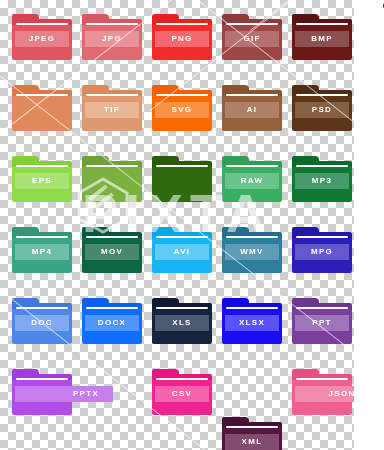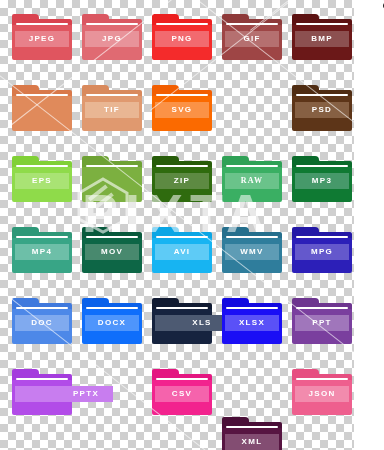--- a/index.html
+++ b/index.html
@@ -190,20 +190,28 @@
         </div>
       </div>
       <div class="folder" style="grid-area: 2 / 2;">
         <div class="fld-tab" style="background: rgb(217, 138, 93);"></div>
         <div class="fld-body" style="background: rgb(224, 153, 111);"></div>
         <div class="fld-stripe"></div>
         <div class="fld-plate" style="background: rgb(233, 182, 147);">
           <span class="fld-label">TIF</span>
         </div>
       </div>
+      <div class="folder" style="grid-area: 2 / 4;">
+        <div class="fld-tab" style="background: rgb(135, 84, 49);"></div>
+        <div class="fld-body" style="background: rgb(150, 96, 60);"></div>
+        <div class="fld-stripe"></div>
+        <div class="fld-plate" style="background: rgb(174, 129, 102);">
+          <span class="fld-label">AI</span>
+        </div>
+      </div>
       <div class="folder" style="grid-area: 2 / 5;">
         <div class="fld-tab" style="background: rgb(79, 44, 18);"></div>
         <div class="fld-body" style="background: rgb(93, 53, 24);"></div>
         <div class="fld-stripe"></div>
         <div class="fld-plate" style="background: rgb(134, 96, 67);">
           <span class="fld-label">PSD</span>
         </div>
       </div>
       <div class="folder" style="grid-area: 3 / 1;">
         <div class="fld-tab" style="background: rgb(128, 208, 54);"></div>
@@ -215,29 +223,26 @@
       </div>
       <div class="folder" style="grid-area: 3 / 2;">
         <div class="fld-tab" style="background: rgb(110, 162, 52);"></div>
         <div class="fld-body" style="background: rgb(124, 176, 64);"></div>
         <div class="fld-stripe"></div>
       </div>
       <div class="folder" style="grid-area: 3 / 3;">
         <div class="fld-tab" style="background: rgb(39, 92, 9);"></div>
         <div class="fld-body" style="background: rgb(47, 107, 14);"></div>
         <div class="fld-stripe"></div>
-        <div class="fld-plate" style="background: rgb(93, 138, 66);">
-          <span class="fld-label">ZIP</span>
-        </div>
       </div>
       <div class="folder" style="grid-area: 3 / 4;">
         <div class="fld-tab" style="background: rgb(47, 161, 86);"></div>
         <div class="fld-body" style="background: rgb(58, 175, 99);"></div>
         <div class="fld-stripe"></div>
-        <div class="fld-plate" style="background: rgb(106, 195, 138); font-family: Liberation Serif, serif;">
+        <div class="fld-plate" style="background: rgb(106, 195, 138);">
           <span class="fld-label">RAW</span>
         </div>
       </div>
       <div class="folder" style="grid-area: 3 / 5;">
         <div class="fld-tab" style="background: rgb(10, 107, 43);"></div>
         <div class="fld-body" style="background: rgb(15, 122, 51);"></div>
         <div class="fld-stripe"></div>
         <div class="fld-plate" style="background: rgb(70, 153, 106);">
           <span class="fld-label">MP3</span>
         </div>
@@ -295,21 +300,21 @@
         <div class="fld-body" style="background: rgb(15, 110, 251);"></div>
         <div class="fld-stripe"></div>
         <div class="fld-plate" style="background: rgb(78, 149, 252);">
           <span class="fld-label">DOCX</span>
         </div>
       </div>
       <div class="folder" style="grid-area: 5 / 3;">
         <div class="fld-tab" style="background: rgb(16, 26, 49);"></div>
         <div class="fld-body" style="background: rgb(22, 35, 63);"></div>
         <div class="fld-stripe"></div>
-        <div class="fld-plate" style="background: rgb(77, 90, 114); padding-left: 20px;">
+        <div class="fld-plate" style="background: rgb(77, 90, 114);">
           <span class="fld-label">XLS</span>
         </div>
       </div>
       <div class="folder" style="grid-area: 5 / 4;">
         <div class="fld-tab" style="background: rgb(19, 9, 224);"></div>
         <div class="fld-body" style="background: rgb(26, 14, 245);"></div>
         <div class="fld-stripe"></div>
         <div class="fld-plate" style="background: rgb(90, 81, 247);">
           <span class="fld-label">XLSX</span>
         </div>
@@ -343,21 +348,21 @@
         <div class="fld-body" style="background: rgb(87, 21, 66);"></div>
         <div class="fld-stripe"></div>
         <div class="fld-plate" style="background: rgb(131, 77, 114);">
           <span class="fld-label">XML</span>
         </div>
       </div>
       <div class="folder" style="grid-area: 6 / 5;">
         <div class="fld-tab" style="background: rgb(230, 79, 129);"></div>
         <div class="fld-body" style="background: rgb(238, 95, 142);"></div>
         <div class="fld-stripe"></div>
-        <div class="fld-plate" style="background: rgb(242, 139, 173);">
+        <div class="fld-plate" style="background: rgb(242, 139, 173); padding-left: 20px;">
           <span class="fld-label">JSON</span>
         </div>
       </div>
     </div>
 
   <div id="wm-text">PIXTA</div>
   <svg id="wm-mark" viewBox="0 0 58 58">
     <g fill="none" stroke="rgba(255,255,255,.6)" stroke-width="3">
       <polygon points="29,3 53,17 53,43 29,56 5,43 5,17"></polygon>
     </g>

